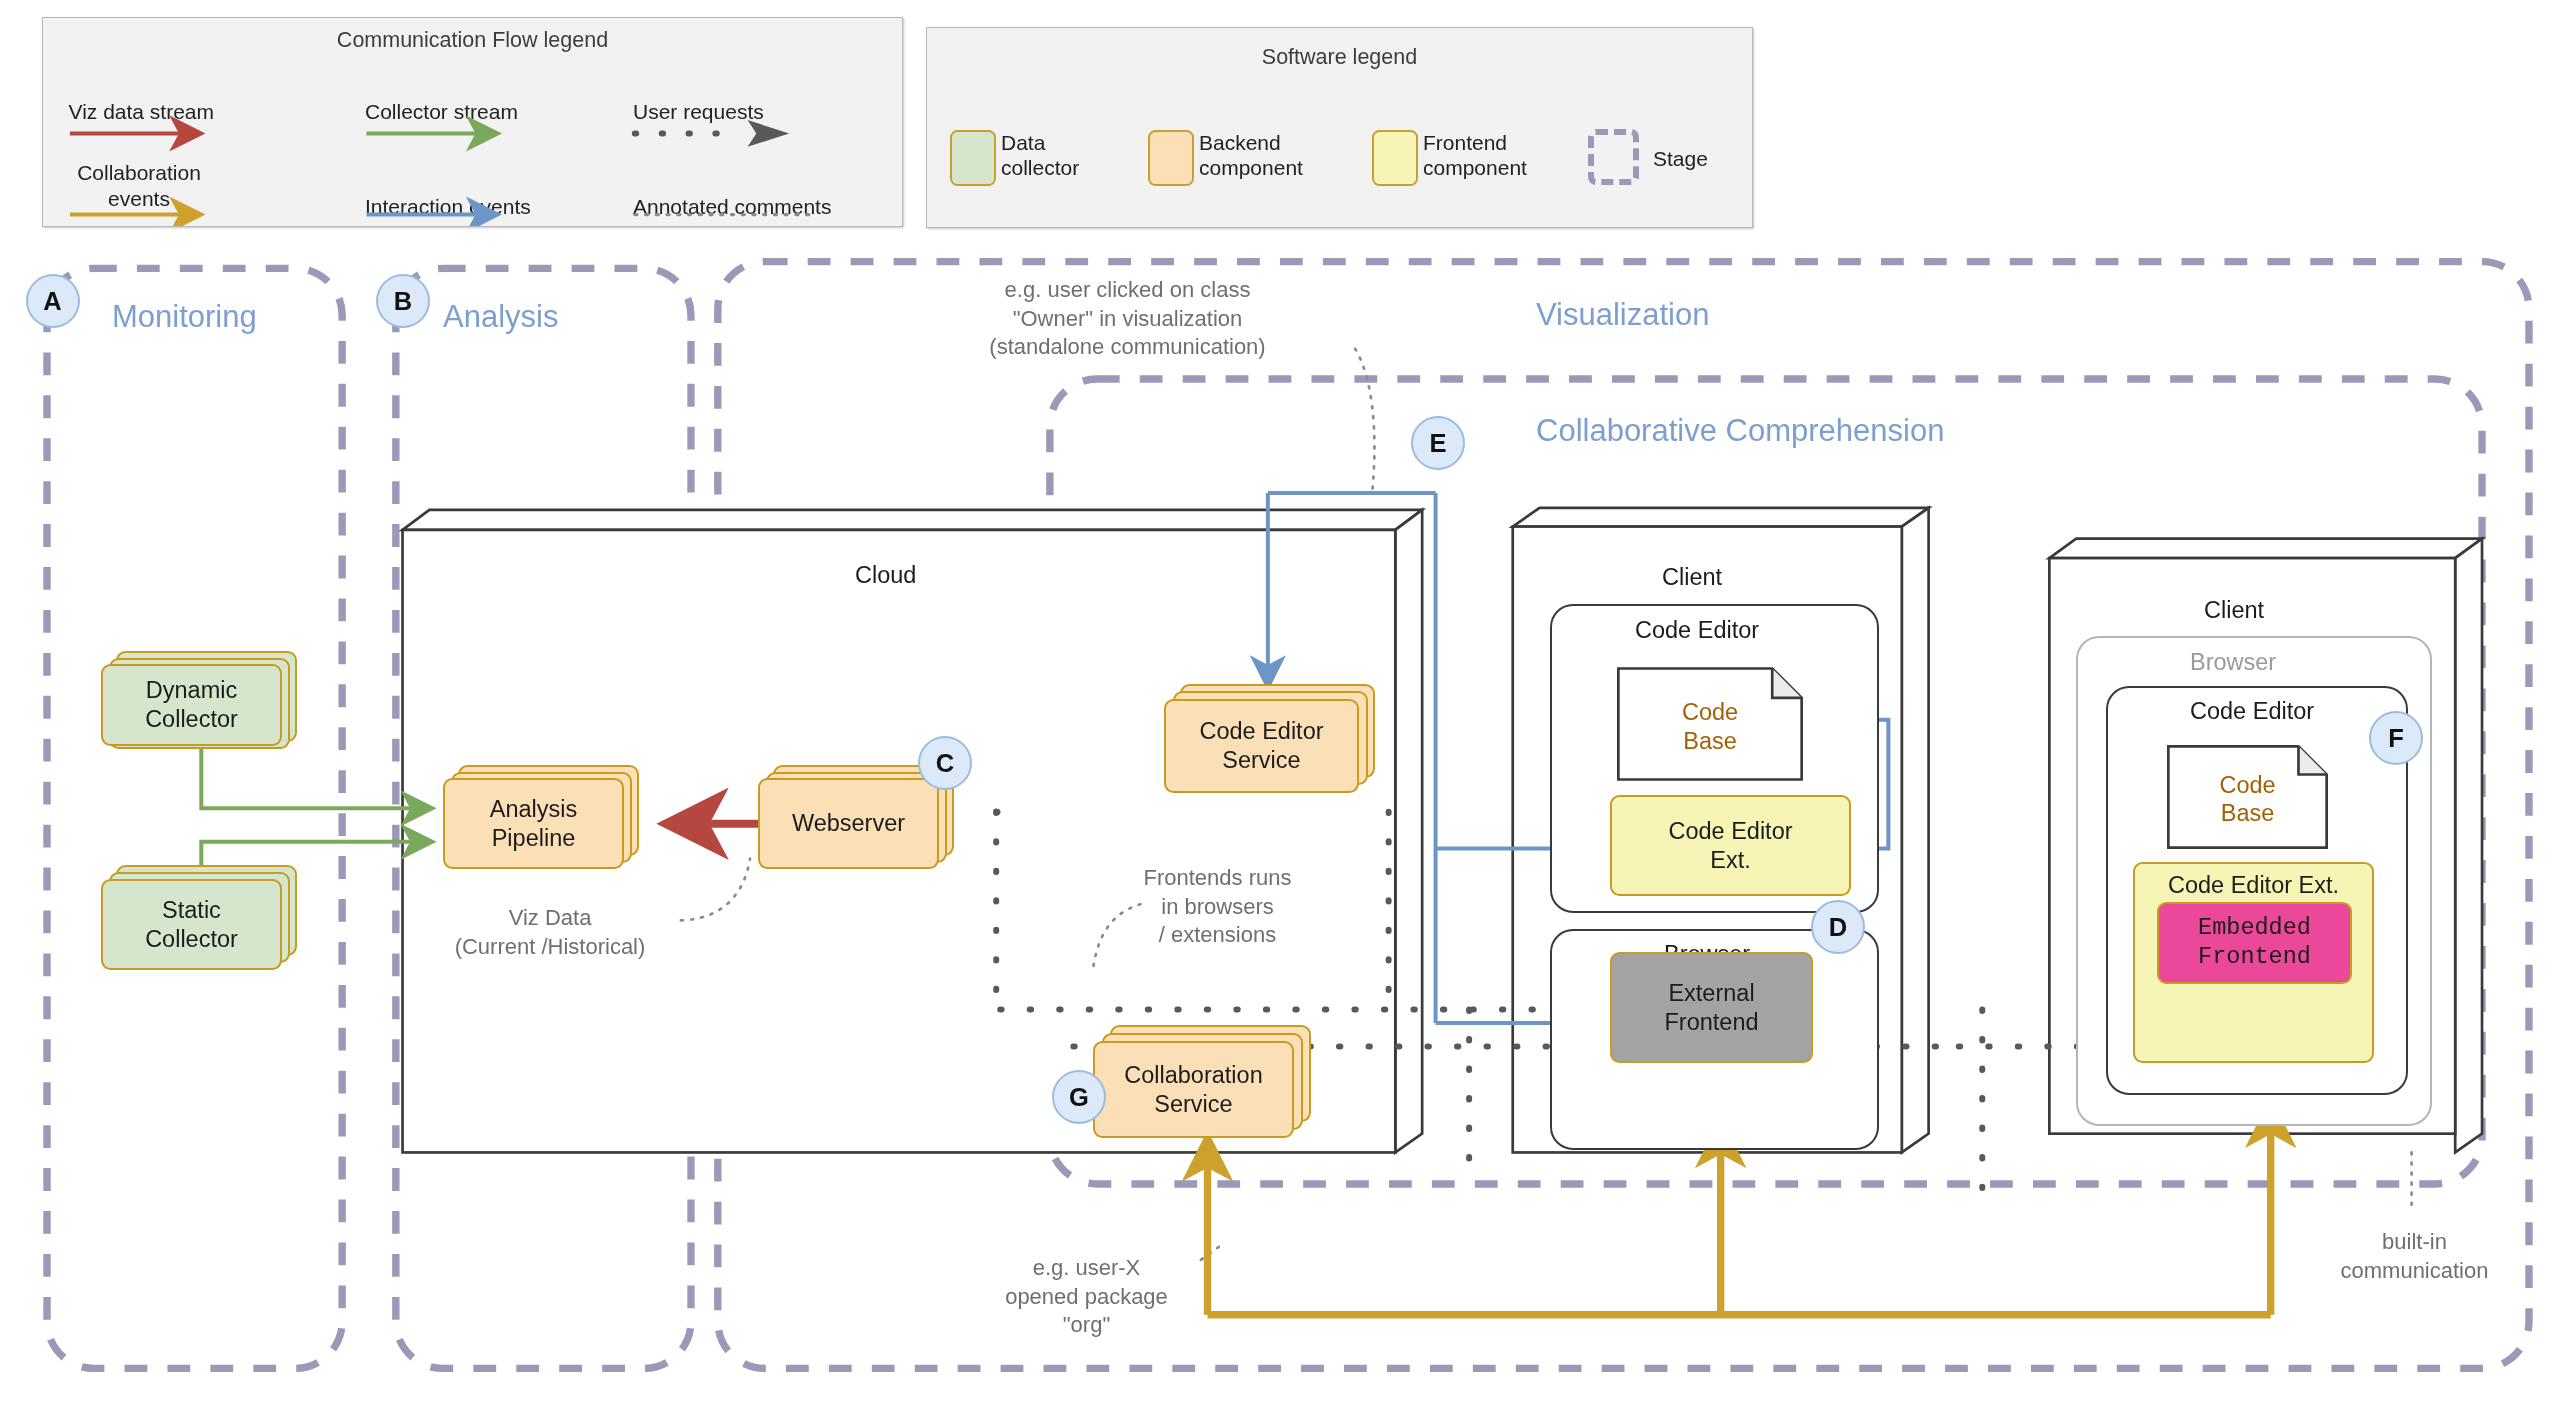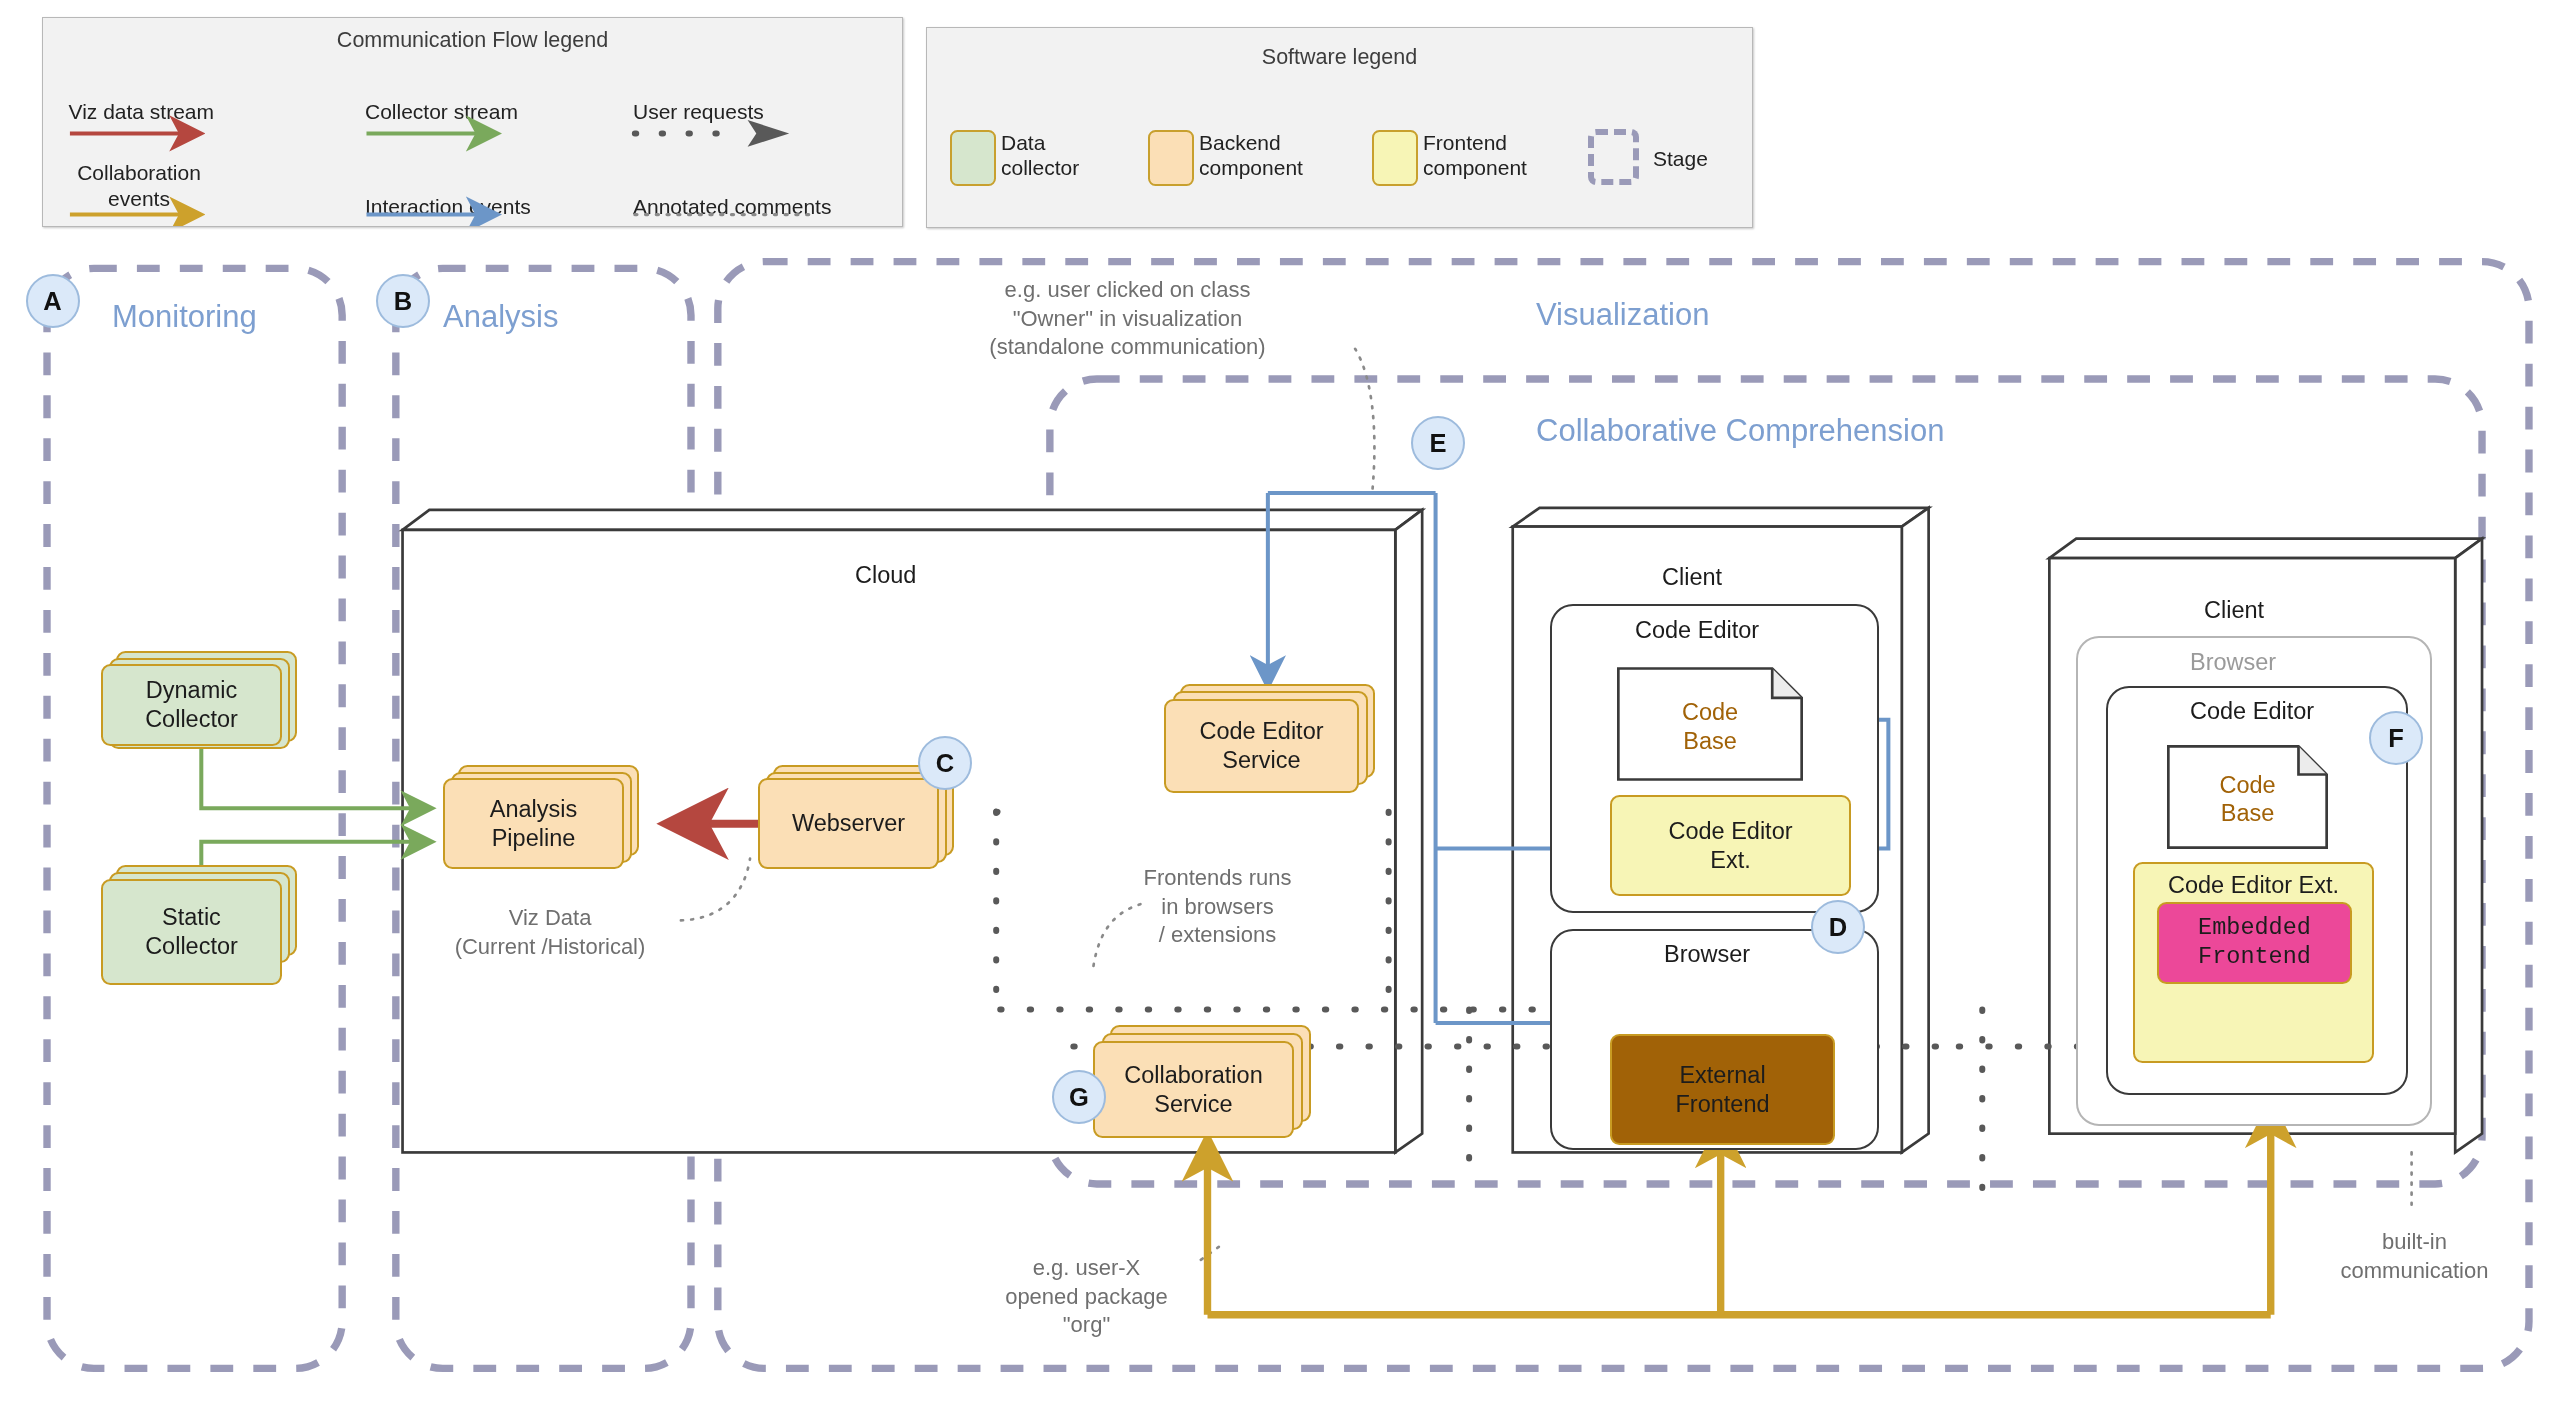--- a/index.html
+++ b/index.html
@@ -232,21 +232,21 @@
       <path d="M232,2 L232,46 L276,46" fill="#ececec" stroke="#3a3a3a" stroke-width="4"></path>
     </svg>
     <div class="ftxt" style="top:31px;white-space:pre;">Code
 Base</div>
   </div>
   <div class="node" style="left:1610px;top:795px;width:241px;height:101px;background:#f7f5b6;">Code Editor
 Ext.</div>
 
   <div class="rrect" style="left:1550px;top:929px;width:329px;height:221px;"></div>
   <div class="cont-title" style="left:1664px;top:941px;">Browser</div>
-  <div class="node" style="left:1610px;top:1034px;width:225px;height:111px;background:#a16207;">External
+  <div class="node" style="left:1610px;top:952px;width:203px;height:111px;background:#a3a3a3;">External
 Frontend</div>
 
   <div class="cont-title" style="left:2204px;top:597px;">Client</div>
   <div class="rrect" style="left:2076px;top:636px;width:356px;height:490px;border-color:#b5b5b5;"></div>
   <div class="cont-title" style="left:2190px;top:649px;color:#9a9a9a;">Browser</div>
   <div class="rrect" style="left:2106px;top:686px;width:302px;height:409px;"></div>
   <div class="cont-title" style="left:2190px;top:698px;">Code Editor</div>
   <div class="filedoc" style="left:2167px;top:745px;width:161px;height:104px;">
     <svg width="161" height="104" viewBox="0 0 240 155">
       <path d="M2,2 H196 L238,44 V153 H2 Z" fill="#fff" stroke="#3a3a3a" stroke-width="4"></path>
@@ -264,21 +264,21 @@
     <div class="stack-l" style="left:14.8px;top:0;width:181px;height:91px;background:#d6e6cd;"></div>
     <div class="stack-l" style="left:8px;top:6.7px;width:181px;height:91px;background:#d6e6cd;"></div>
   </div>
   <div class="node" style="left:101px;top:664px;width:181px;height:82px;background:#d6e6cd;">Dynamic
 Collector</div>
 
   <div class="stackwrap" style="left:101px;top:865px;width:201px;height:104px;">
     <div class="stack-l" style="left:14.8px;top:0;width:181px;height:91px;background:#d6e6cd;"></div>
     <div class="stack-l" style="left:8px;top:6.7px;width:181px;height:91px;background:#d6e6cd;"></div>
   </div>
-  <div class="node" style="left:101px;top:879px;width:181px;height:106px;background:#d6e6cd;">Static
+  <div class="node" style="left:101px;top:879px;width:181px;height:91px;background:#d6e6cd;">Static
 Collector</div>
 
   <div class="stackwrap" style="left:443px;top:765px;width:208px;height:107px;">
     <div class="stack-l" style="left:14.8px;top:0;width:181px;height:91px;background:#fbdfb6;"></div>
     <div class="stack-l" style="left:8px;top:6.7px;width:181px;height:91px;background:#fbdfb6;"></div>
   </div>
   <div class="node" style="left:443px;top:778px;width:181px;height:91px;background:#fbdfb6;">Analysis
 Pipeline</div>
 
   <div class="stackwrap" style="left:758px;top:765px;width:208px;height:107px;">

